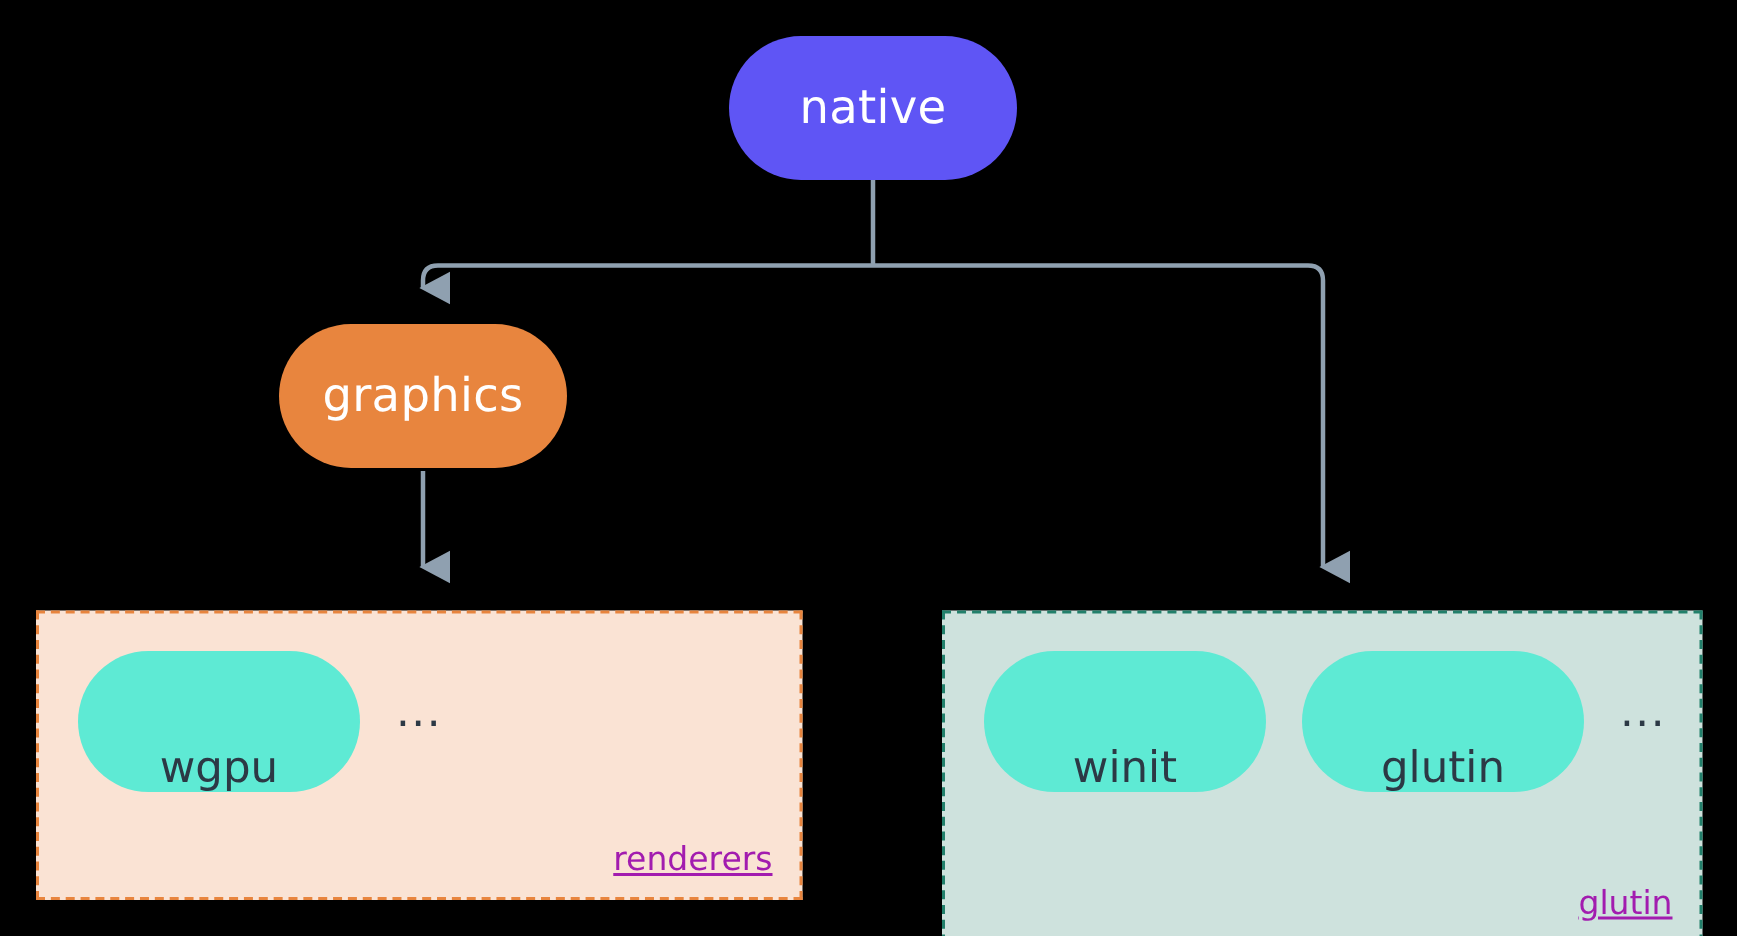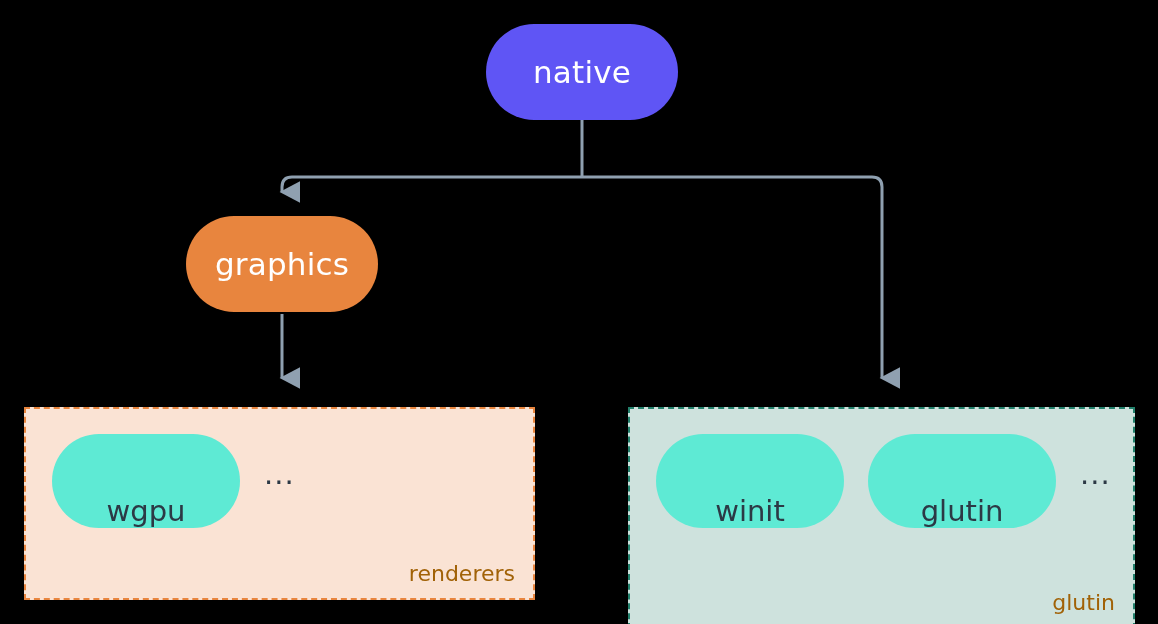--- a/index.html
+++ b/index.html
@@ -113,23 +113,24 @@
     font-size: 29px;
     line-height: 1;
     letter-spacing: 1px;
     padding-bottom: 14px;
   }
 
   .group-label {
     position: absolute;
     right: 18px;
     bottom: 12px;
-    color: #a16207;
+    color: #a21caf;
     font-size: 22px;
     white-space: nowrap;
+    text-decoration: underline;
   }
 </style>
 </head>
 <body>
 
 <div id="stage">
 
   <svg id="edges" viewBox="0 0 1158 624" width="1158" height="624">
     <defs>
       <marker id="arrowhead" markerWidth="8" markerHeight="8" refX="4.2" refY="6.6" orient="auto" markerUnits="strokeWidth">

